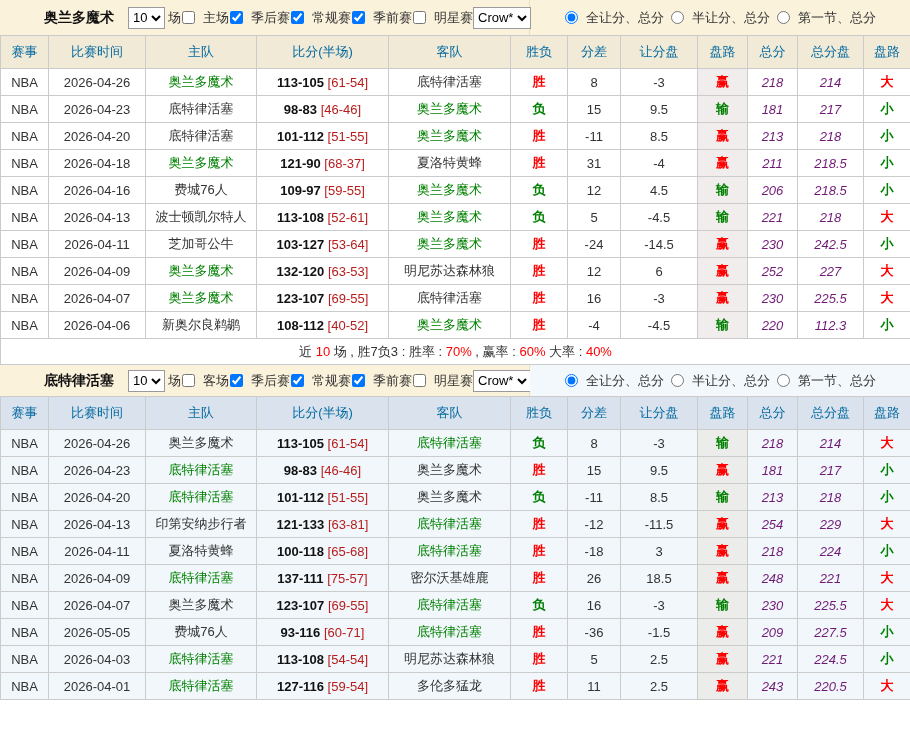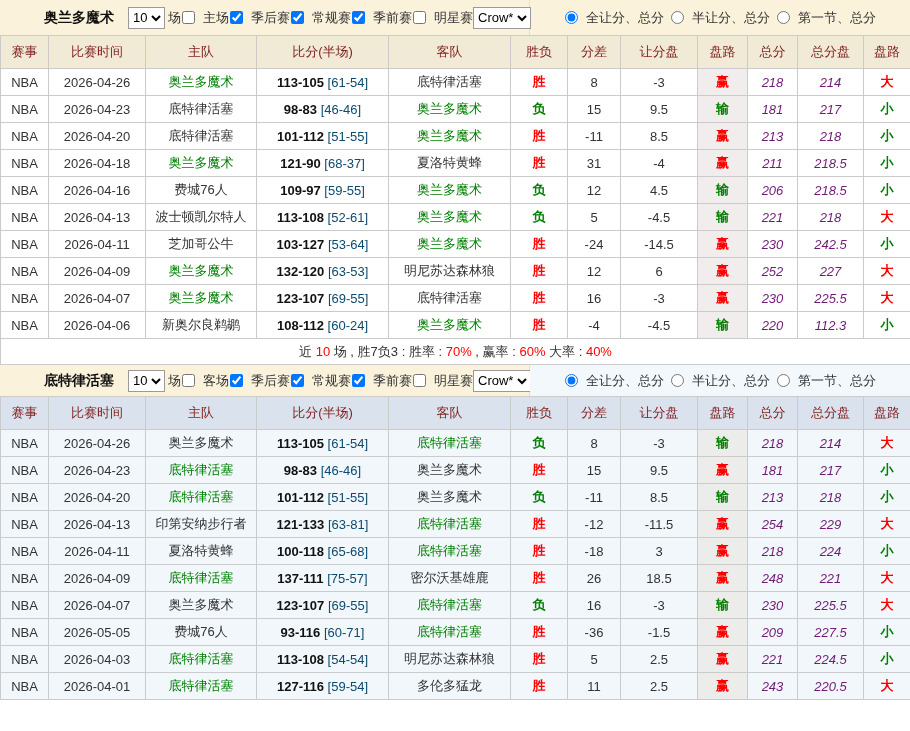--- a/index.html
+++ b/index.html
@@ -19,29 +19,29 @@
   .section2 .control-right { background:#F3F8FC; }
   .team-name { font-weight:bold; font-size:14px; color:#111; margin:0 14px 0 44px; white-space:nowrap; }
   .ctl-select { height:22px; font-size:13px; border:1px solid #9a9a9a; background:#fff; margin:0 3px 0 0; }
   .ctl-label { font-size:13px; color:#333; white-space:nowrap; }
   .chk-label, .radio-label { font-size:13px; color:#333; display:flex; align-items:center; white-space:nowrap; cursor:pointer;gap:7px; }
   .chk-label input, .radio-label input { margin:0 1px 0 1px; width:13px; height:13px; }
   .radio-label { margin:0 3px; }
 
   table { border-collapse:collapse; table-layout:fixed; width:910px; font-size:13px; }
   th, td { border:1px solid #CBCBCB; text-align:center; padding:0 2px; overflow:hidden; white-space:nowrap; }
-  th { height:33px; font-weight:normal; color:#7f1d1d; }
+  th { height:33px; font-weight:normal; color:#0369a1; }
   td { height:27px; color:#333; }
   .section1 th { background:#F0EAD6; }
   .section2 th { background:#DAE3ED; }
   .section2 td { background:#F1F7FB; }
   .section2 td.cover-cell { background:#ECECEA; }
 
   td.score-cell b { color:#111; }
-  .half-score { color:#0c4a6e; }
+  .half-score { color:#b91c1c; }
   .team-hl { color:#008000; }
   .red { color:#FE0000; }
   .green { color:#008000; }
   td.result-cell, td.cover-cell, td.ou-cell { font-weight:bold; }
   .section1 td.cover-cell { background:#F0EDEC; }
   td.total-cell, td.totalline-cell { color:#701a75;font-style:italic; }
 
   td.summary-cell { font-size:13px; height:26px; color:#333; }
   .summary-cell .red { color:#FE0000; }
 </style>
@@ -250,21 +250,21 @@
             <td>-3</td>
             <td class="cover-cell red">赢</td>
             <td class="total-cell">230</td>
             <td class="totalline-cell">225.5</td>
             <td class="ou-cell red">大</td>
           </tr>
           <tr>
             <td>NBA</td>
             <td>2026-04-06</td>
             <td>新奥尔良鹈鹕</td>
-            <td class="score-cell"><b>108-112</b> <span class="half-score">[60-24]</span></td>
+            <td class="score-cell"><b>108-112</b> <span class="half-score">[40-52]</span></td>
             <td class="team-hl">奥兰多魔术</td>
             <td class="result-cell red">胜</td>
             <td>-4</td>
             <td>-4.5</td>
             <td class="cover-cell green">输</td>
             <td class="total-cell">220</td>
             <td class="totalline-cell">112.3</td>
             <td class="ou-cell green">小</td>
           </tr>
           <tr>

